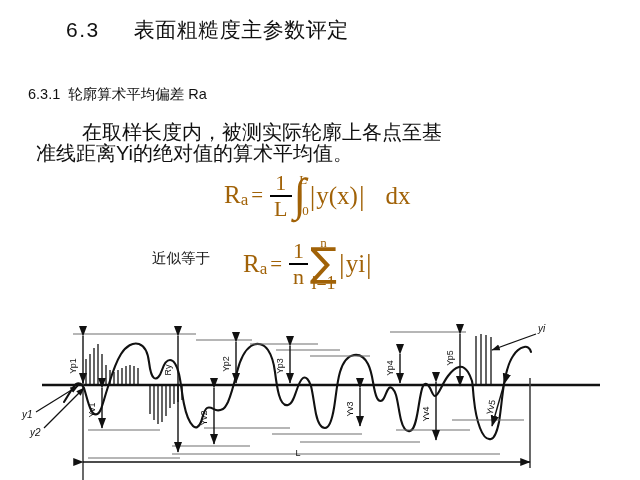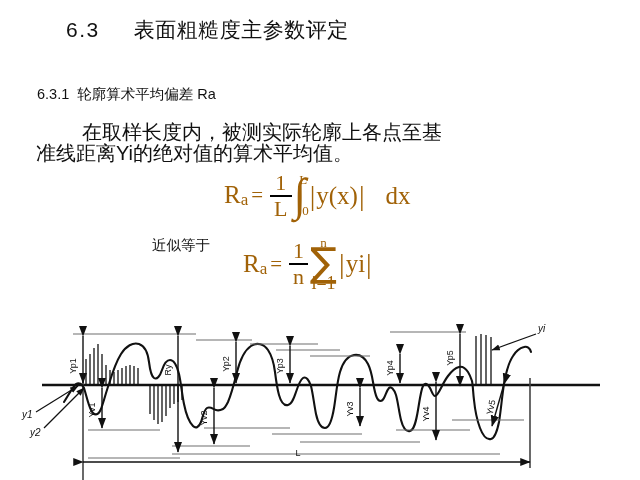--- a/index.html
+++ b/index.html
@@ -28,39 +28,39 @@
     font-size: 21px;
     letter-spacing: 0.5px;
     color: #111;
     white-space: pre;
   }
   .section-title .num { letter-spacing: 1.5px; }
   .section-title .gap { display: inline-block; width: 34px; }
 
   .subsection-title {
     position: absolute;
-    left: 37px; top: 85px;
+    left: 28px; top: 85px;
     font-size: 14.5px;
     color: #111;
     white-space: pre;
   }
 
   .body-para {
     position: absolute;
     left: 36px; top: 122px;
     width: 420px;
     font-size: 20px;
     line-height: 21px;
     color: #111;
     text-indent: 46px;
   }
 
   .approx-label {
     position: absolute;
-    left: 152px; top: 236px;
+    left: 152px; top: 249px;
     font-size: 14.5px;
     color: #111;
   }
 
   
   .formula {
     position: absolute;
     font-family: "Liberation Serif", "DejaVu Serif", serif;
     color: #a16207;
     display: flex;

